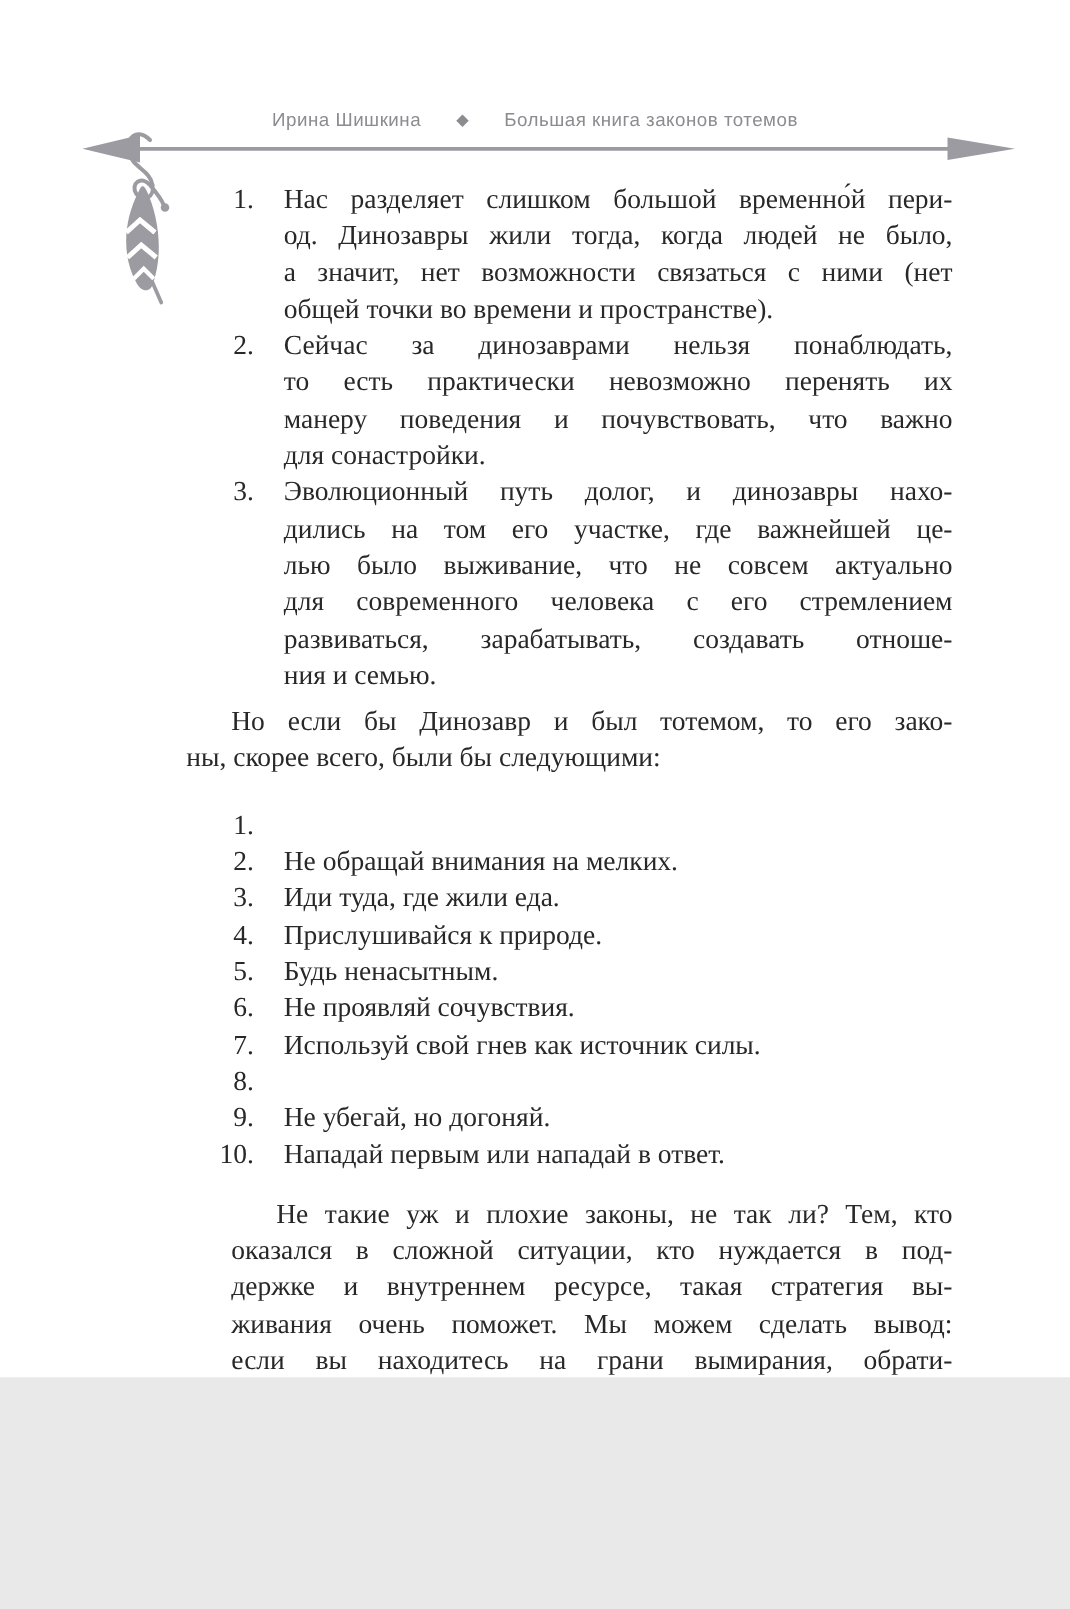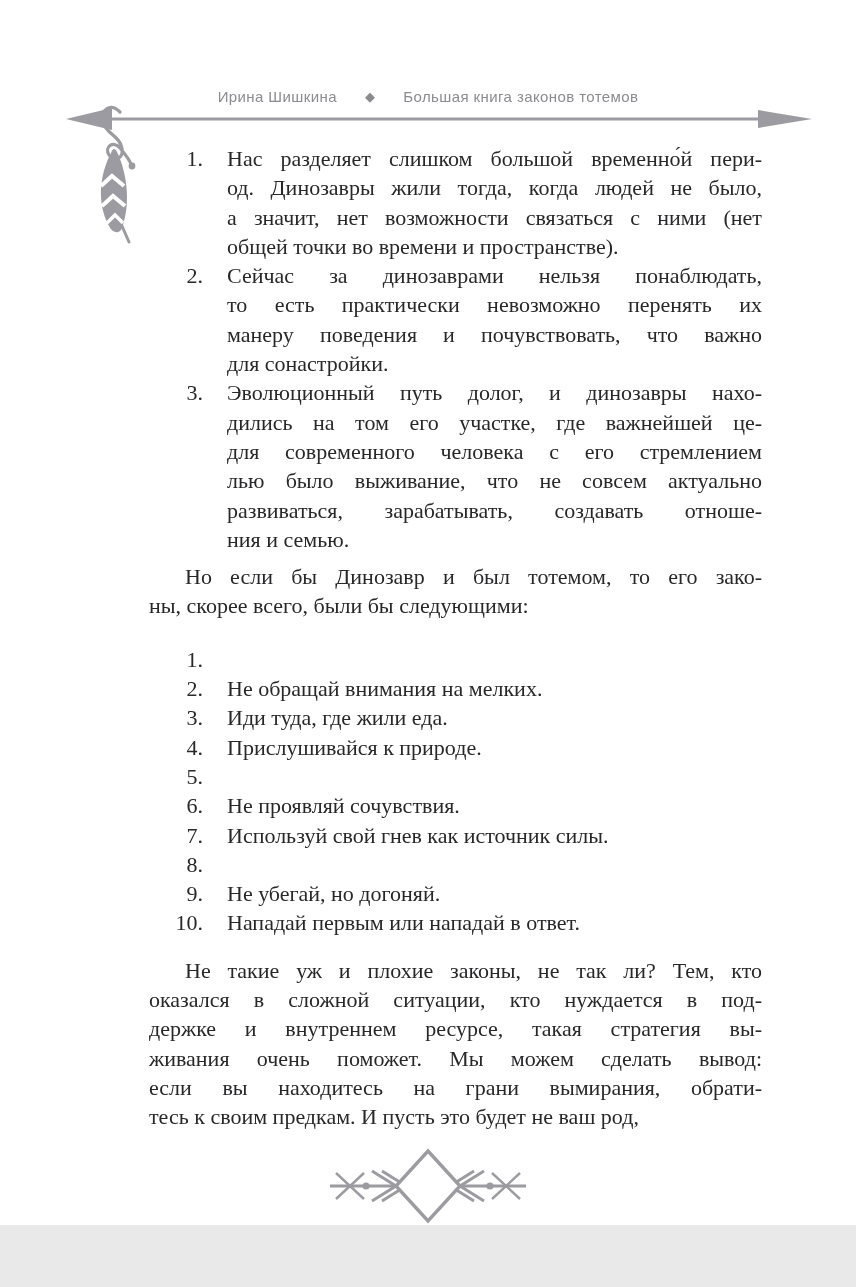--- a/index.html
+++ b/index.html
@@ -3,21 +3,21 @@
 <meta charset="utf-8">
 <style>
   html,body{margin:0;padding:0;background:#e9e9e9;}
   :root{
     --ink:#28282a;
     --hdr:#8b8b90;
     --orn:#9b9ba1;
   }
   .page{
     position:relative;
-    width:856px;height:1225px;
+    width:856px;height:1102px;
     background:#ffffff;
     overflow:hidden;
     margin:0 auto;
   }
   
   .running-head{
     position:absolute;top:88px;left:0;width:100%;
     text-align:center;
     font-family:"Liberation Sans",sans-serif;
     font-size:15px;color:var(--hdr);
@@ -38,21 +38,21 @@
     font-size:22px;line-height:29.3px;color:var(--ink);
   }
   .row{display:flex;}
   .num{flex:0 0 54px;text-align:right;}
   .txt{flex:1 1 auto;margin-left:24px;min-width:0;}
   .ln{white-space:normal;}
   .ln.j{text-align:justify;text-align-last:justify;text-justify:inter-word;}
   .ln.ind{text-indent:36px;}
   .para.intro{margin-top:8px;}
   .laws{margin-top:24px;}
-  .para.closing{margin-top:18px;}
+  .para.closing{margin-top:18px;margin-left:36px;}
 
   
   .footer{
     position:absolute;left:0;top:1146px;width:100%;
     display:flex;justify-content:center;
   }
 </style>
 </head>
 <body>
 
@@ -96,22 +96,22 @@
             <div class="ln j">то есть практически невозможно перенять их</div>
             <div class="ln j">манеру поведения и почувствовать, что важно</div>
             <div class="ln">для сонастройки.</div>
           </div>
         </div>
         <div class="row">
           <div class="num">3.</div>
           <div class="txt">
             <div class="ln j">Эволюционный путь долог, и динозавры нахо-</div>
             <div class="ln j">дились на том его участке, где важнейшей це-</div>
+            <div class="ln j">лью было выживание, что не совсем актуально</div>
             <div class="ln j">для современного человека с его стремлением</div>
-            <div class="ln j">лью было выживание, что не совсем актуально</div>
             <div class="ln j">развиваться, зарабатывать, создавать отноше-</div>
             <div class="ln">ния и семью.</div>
           </div>
         </div>
       </div>
     <div id="intro" class="para intro">
         <div class="ln j ind">Но если бы Динозавр и был тотемом, то его зако-</div>
         <div class="ln">ны, скорее всего, были бы следующими:</div>
       </div>
     <div id="laws" class="laws">
@@ -131,20 +131,23 @@
           </div>
         </div>
         <div class="row">
           <div class="num">4.</div>
           <div class="txt">
             <div class="ln">Прислушивайся к природе.</div>
           </div>
         </div>
         <div class="row">
           <div class="num">5.</div>
+          <div class="txt">
+            <div class="ln">Будь ненасытным.</div>
+          </div>
         </div>
         <div class="row">
           <div class="num">6.</div>
           <div class="txt">
             <div class="ln">Не проявляй сочувствия.</div>
           </div>
         </div>
         <div class="row">
           <div class="num">7.</div>
           <div class="txt">

